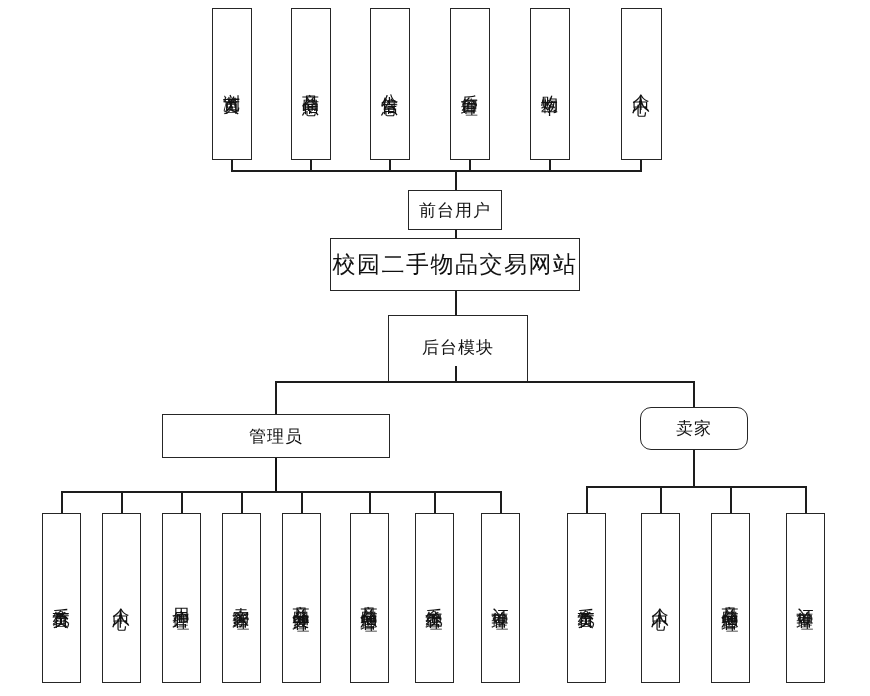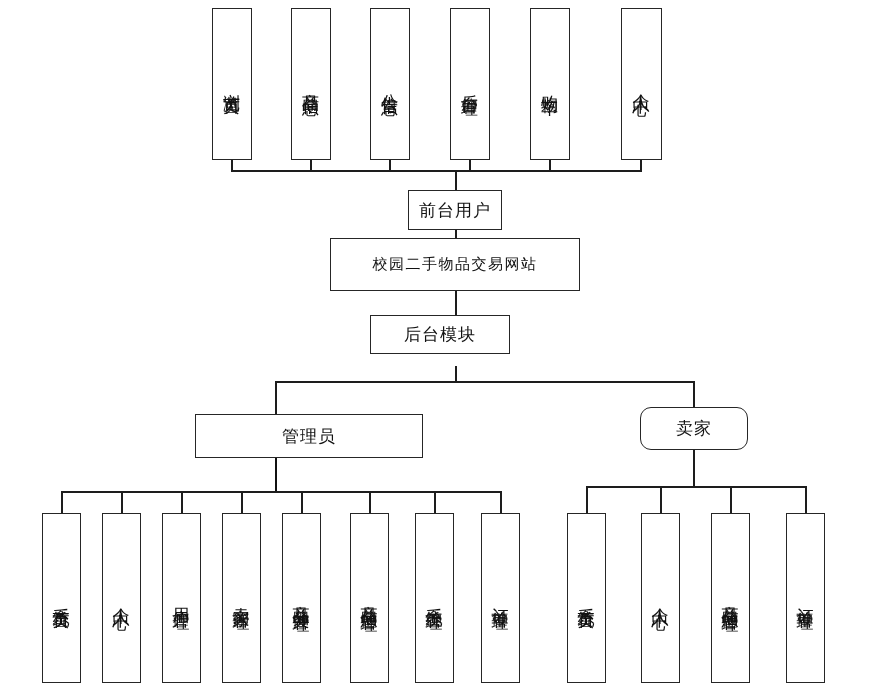--- a/index.html
+++ b/index.html
@@ -35,21 +35,21 @@
     text-orientation:upright;
     padding:6px 0;
     font-size:17px;
     letter-spacing:2px;
   }
   .node.horiz{
     font-size:17px;
     letter-spacing:1px;
   }
   .node.title{
-    font-size:15px;
+    font-size:23px;
     letter-spacing:1.5px;
   }
   
   .ln{
     position:absolute;
     background:#1d1d1d;
   }
   .ln.h{height:1.7px;}
   .ln.v{width:1.7px;}
   .ln.thick{background:#111111;}
@@ -78,28 +78,28 @@
   <div class="ln v" style="left:455px; top:170px; height:21px;"></div>
 
   <div class="node horiz" style="left:408px; top:190px; width:94px; height:40px;">前台用户</div>
 
   <div class="ln v" style="left:455px; top:230px; height:9px;"></div>
 
   <div class="node title" style="left:330px; top:238px; width:250px; height:53px;">校园二手物品交易网站</div>
 
   <div class="ln v" style="left:455px; top:291px; height:25px;"></div>
 
-  <div class="node horiz" style="left:370px; top:315px; width:140px; height:39px;">后台模块</div>
+  <div class="node horiz" style="left:388px; top:315px; width:140px; height:68px;font-family:Liberation Mono, monospace;">后台模块</div>
 
   <div class="ln v" style="left:455px; top:366px; height:16px;"></div>
   <div class="ln h" style="left:275px; top:381px; width:420px;"></div>
   <div class="ln v" style="left:275px; top:381px; height:34px;"></div>
   <div class="ln v" style="left:693px; top:381px; height:27px;"></div>
 
-  <div class="node horiz" style="left:162px; top:414px; width:228px; height:44px;margin-left:33px;">管理员</div>
+  <div class="node horiz" style="left:162px; top:414px; width:228px; height:44px;">管理员</div>
   <div class="node horiz" style="left:640px; top:407px; width:108px; height:43px;border-radius:11px;">卖家</div>
 
   <div class="ln v thick" style="left:275px; top:458px; height:34px;"></div>
   <div class="ln h" style="left:61px; top:491px; width:440px;"></div>
 
   <div class="ln v" style="left:61px;  top:491px; height:23px;"></div>
   <div class="ln v" style="left:121px; top:491px; height:23px;"></div>
   <div class="ln v" style="left:181px; top:491px; height:23px;"></div>
   <div class="ln v" style="left:241px; top:491px; height:23px;"></div>
   <div class="ln v" style="left:301px; top:491px; height:23px;"></div>

